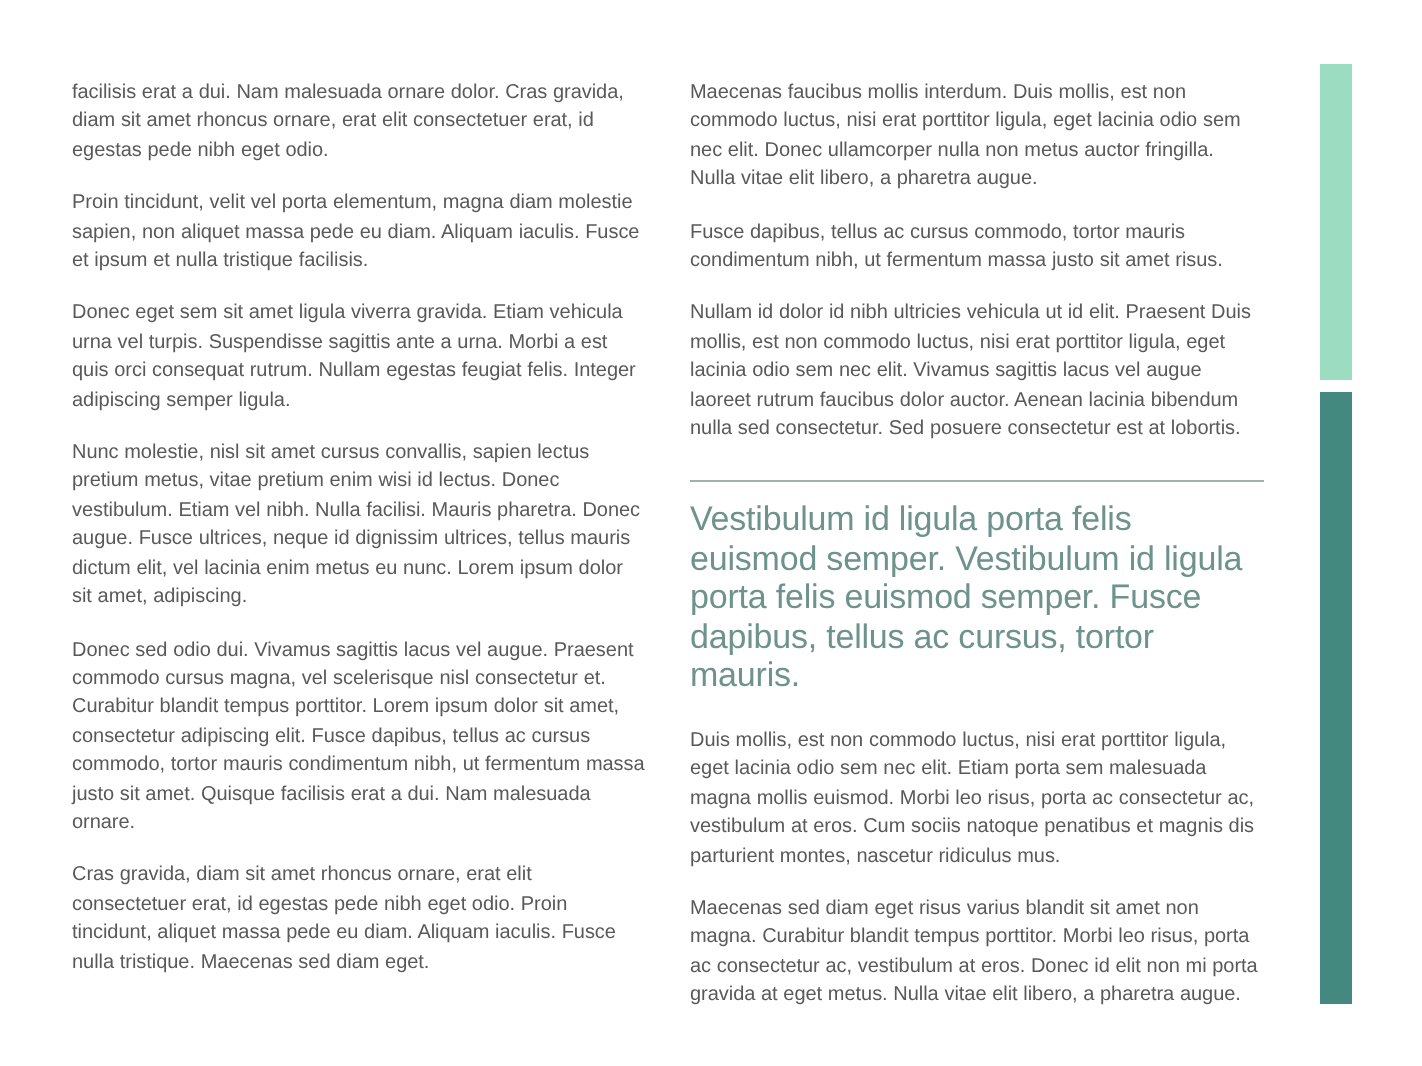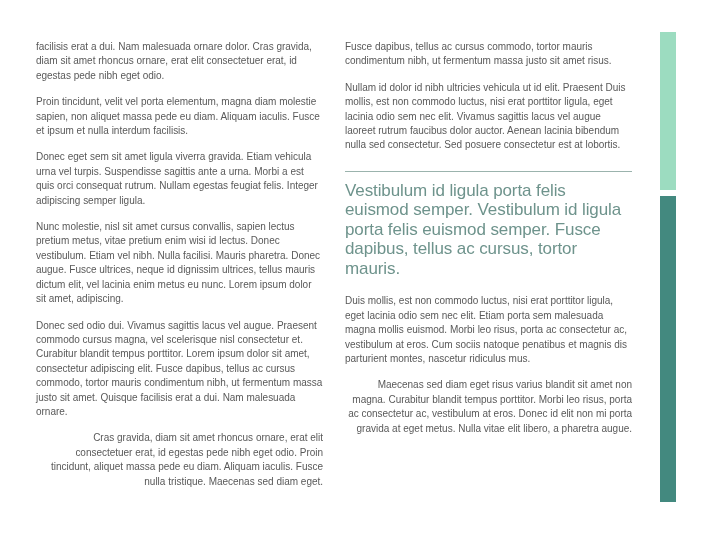--- a/index.html
+++ b/index.html
@@ -60,21 +60,20 @@
     font-family: "Liberation Sans", sans-serif;
     font-size: 10px;
     line-height: 14.4px;
     color: #595959;
     letter-spacing: -0.02px;
     text-align: left;
     word-spacing: 0.1px;
   }
   p.body-text:last-child {
     margin-bottom: 12px;
-    text-align: right;
   }
 
   
   .feature-block {
     margin-top: 18px;
     margin-bottom: 14px;
   }
   .feature-rule {
     border: 0;
     border-top: 1px solid #9bb3ad;
@@ -97,28 +96,29 @@
 
 <div class="page">
 
   <div class="accent-bar accent-bar--mint"></div>
   <div class="accent-bar accent-bar--teal"></div>
 
   <div class="columns">
 
     <div class="column">
       <p class="body-text">facilisis erat a dui. Nam malesuada ornare dolor. Cras gravida, diam sit amet rhoncus ornare, erat elit consectetuer erat, id egestas pede nibh eget odio.</p>
-      <p class="body-text">Proin tincidunt, velit vel porta elementum, magna diam molestie sapien, non aliquet massa pede eu diam. Aliquam iaculis. Fusce et ipsum et nulla interdum facilisis.</p>
+      <p class="body-text">Proin tincidunt, velit vel porta elementum, magna diam molestie sapien, non aliquet massa pede eu diam. Aliquam iaculis. Fusce et ipsum et nulla tristique facilisis.</p>
       <p class="body-text">Donec eget sem sit amet ligula viverra gravida. Etiam vehicula urna vel turpis. Suspendisse sagittis ante a urna. Morbi a est quis orci consequat rutrum. Nullam egestas feugiat felis. Integer adipiscing semper ligula.</p>
       <p class="body-text">Nunc molestie, nisl sit amet cursus convallis, sapien lectus pretium metus, vitae pretium enim wisi id lectus. Donec vestibulum. Etiam vel nibh. Nulla facilisi. Mauris pharetra. Donec augue. Fusce ultrices, neque id dignissim ultrices, tellus mauris dictum elit, vel lacinia enim metus eu nunc. Lorem ipsum dolor sit amet, adipiscing.</p>
       <p class="body-text">Donec sed odio dui. Vivamus sagittis lacus vel augue. Praesent commodo cursus magna, vel scelerisque nisl consectetur et. Curabitur blandit tempus porttitor. Lorem ipsum dolor sit amet, consectetur adipiscing elit. Fusce dapibus, tellus ac cursus commodo, tortor mauris condimentum nibh, ut fermentum massa justo sit amet. Quisque facilisis erat a dui. Nam malesuada ornare.</p>
       <p class="body-text">Cras gravida, diam sit amet rhoncus ornare, erat elit consectetuer erat, id egestas pede nibh eget odio. Proin tincidunt, aliquet massa pede eu diam. Aliquam iaculis. Fusce nulla tristique. Maecenas sed diam eget.</p>
     </div>
 
     <div class="column">
+      <p class="body-text">Maecenas faucibus mollis interdum. Duis mollis, est non commodo luctus, nisi erat porttitor ligula, eget lacinia odio sem nec elit. Donec ullamcorper nulla non metus auctor fringilla. Nulla vitae elit libero, a pharetra augue.</p>
       <p class="body-text">Fusce dapibus, tellus ac cursus commodo, tortor mauris condimentum nibh, ut fermentum massa justo sit amet risus.</p>
       <p class="body-text">Nullam id dolor id nibh ultricies vehicula ut id elit. Praesent Duis mollis, est non commodo luctus, nisi erat porttitor ligula, eget lacinia odio sem nec elit. Vivamus sagittis lacus vel augue laoreet rutrum faucibus dolor auctor. Aenean lacinia bibendum nulla sed consectetur. Sed posuere consectetur est at lobortis.</p>
 
       <div class="feature-block">
         <hr class="feature-rule">
         <h2 class="feature-heading">Vestibulum id ligula porta felis euismod semper. Vestibulum id ligula porta felis euismod semper. Fusce dapibus, tellus ac cursus, tortor mauris.</h2>
       </div>
 
       <p class="body-text">Duis mollis, est non commodo luctus, nisi erat porttitor ligula, eget lacinia odio sem nec elit. Etiam porta sem malesuada magna mollis euismod. Morbi leo risus, porta ac consectetur ac, vestibulum at eros. Cum sociis natoque penatibus et magnis dis parturient montes, nascetur ridiculus mus.</p>
       <p class="body-text">Maecenas sed diam eget risus varius blandit sit amet non magna. Curabitur blandit tempus porttitor. Morbi leo risus, porta ac consectetur ac, vestibulum at eros. Donec id elit non mi porta gravida at eget metus. Nulla vitae elit libero, a pharetra augue.</p>

